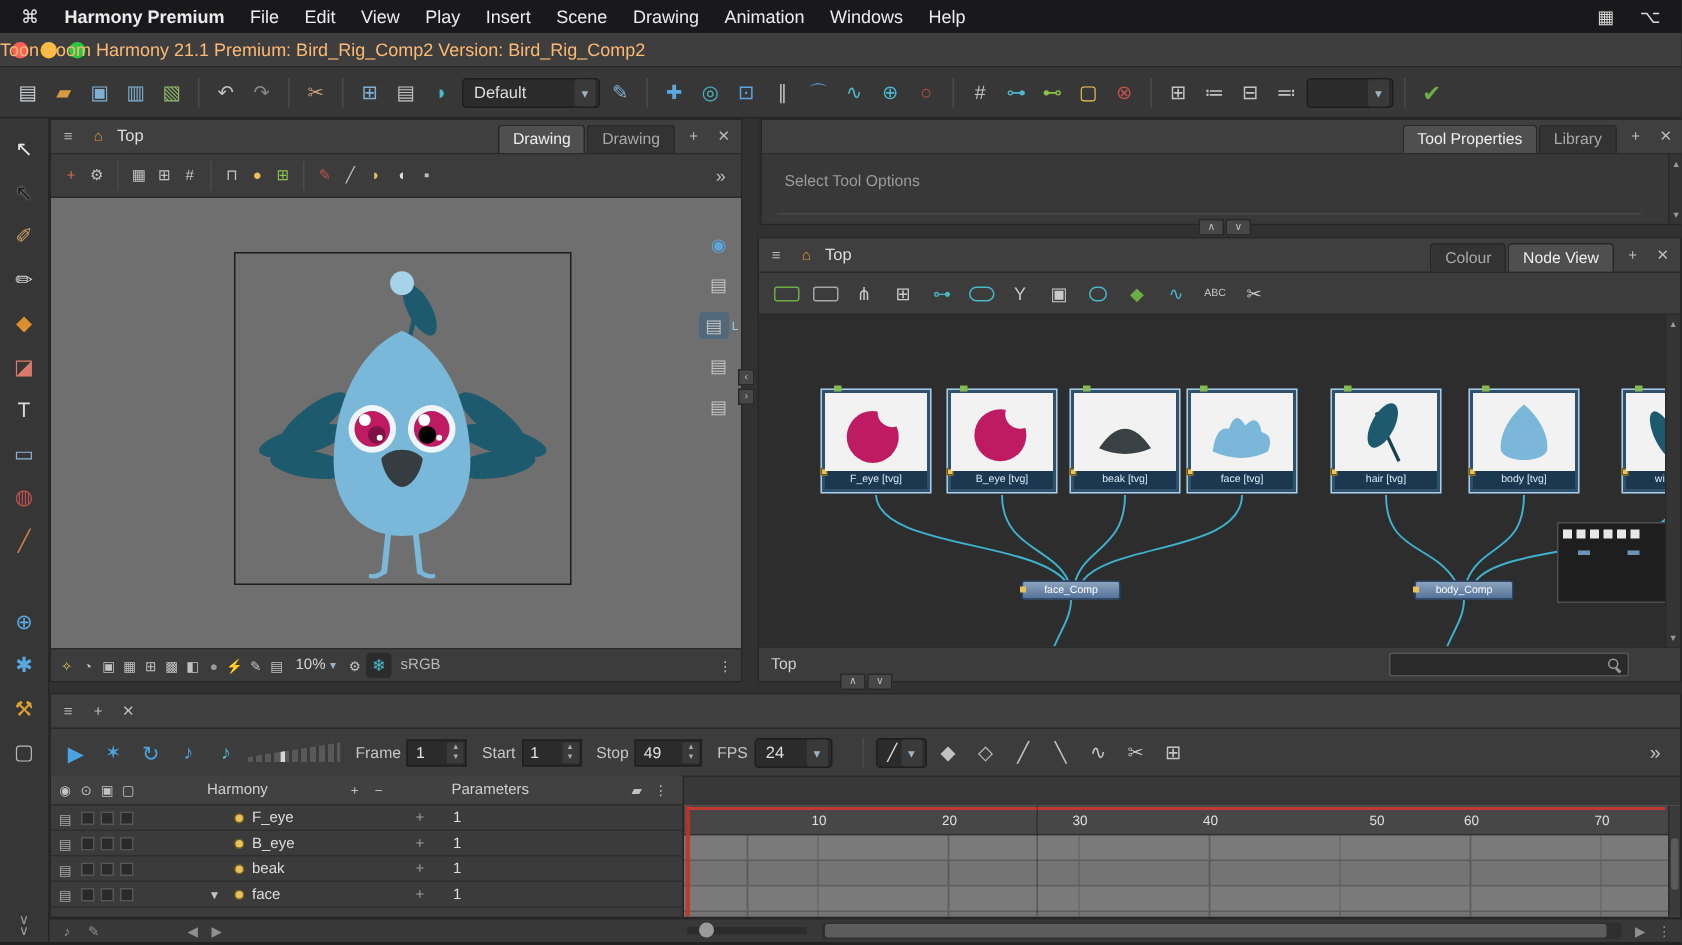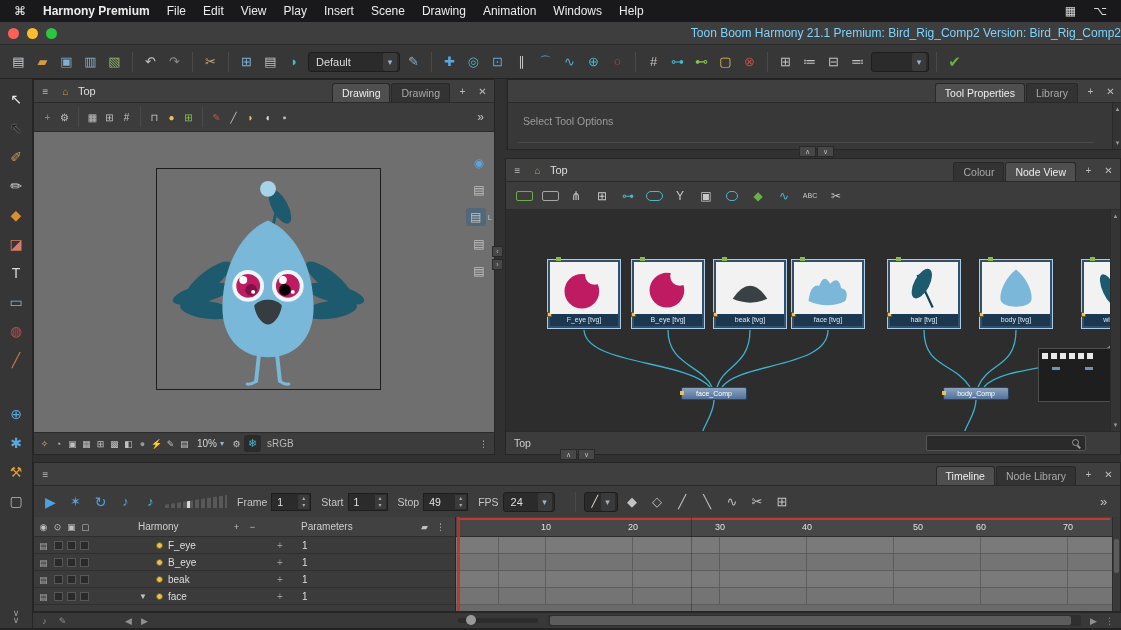--- a/index.html
+++ b/index.html
@@ -10,21 +10,21 @@
   
   .menubar { position:absolute; left:0; top:0; width:100%; height:22px; background:#19191b; display:flex; align-items:center; gap:17px; padding:0 14px; font-size:12px; color:#ececec; }
   .menubar .app-name { font-weight:bold; }
   .menubar .grow { flex:1; }
   .menubar .mstat { font-size:12px; color:#d8d8d8; }
 
   
   .titlebar { position:absolute; top:22px; left:0; width:100%; height:23px; background:#3e3e3e; border-bottom:1px solid #282828; display:flex; align-items:center; }
   .tl { width:11px; height:11px; border-radius:50%; margin-left:8px; }
   .tl.red{ background:#ff5f57; } .tl.yel{ background:#febc2e; } .tl.grn{ background:#28c840; }
-  .title-text { position:absolute; width:100%; text-align:right; font-size:12px; color:#7dd3fc; pointer-events:none; }
+  .title-text { position:absolute; width:100%; text-align:left; font-size:12px; color:#fdba74; pointer-events:none; }
 
   
   .main-toolbar { position:absolute; top:45px; left:0; width:100%; height:34px; background:#373737; border-bottom:1px solid #232323; display:flex; align-items:center; padding:0 8px; gap:3px; }
   .ic { display:inline-flex; width:21px; height:21px; align-items:center; justify-content:center; font-size:13px; color:#c2c2c2; border-radius:3px; flex:none; }
   .ic.sm { width:15px; height:15px; font-size:10px; }
   .ic.xs { width:13px; height:13px; font-size:9px; }
   .vsep { width:1px; height:20px; background:#4a4a4a; margin:0 4px; flex:none; }
   .combo { height:20px; background:#2b2b2b; border:1px solid #1e1e1e; border-radius:3px; display:flex; align-items:center; font-size:11px; color:#ddd; padding:0 2px 0 7px; flex:none; }
   .combo .cbx { margin-left:auto; width:14px; text-align:center; color:#9fb3c4; font-size:9px; background:#3a3a3a; border-radius:2px; align-self:stretch; display:flex; align-items:center; justify-content:center; }
 
@@ -109,21 +109,21 @@
   .lhead { height:20px; background:#414141; border-bottom:1px solid #2d2d2d; position:relative; color:#cfcfcf; }
   .lhead .hic { position:absolute; top:3px; }
   .lrow { height:17px; border-bottom:1px solid #2f2f2f; position:relative; color:#dedede; }
   .row-ic { position:absolute; left:3px; top:2px; width:13px; height:13px; font-size:9px; color:#a5a5a5; display:flex; align-items:center; justify-content:center; }
   .cb { position:absolute; top:4px; width:9px; height:9px; background:#2a2a2a; border:1px solid #565656; }
   .caret-exp { position:absolute; left:105px; top:4px; font-size:8px; color:#c2c2c2; }
   .ldot { position:absolute; left:122px; top:5px; width:7px; height:7px; border-radius:50%; background:#e8c15a; border:1px solid #6b5a1e; }
   .lname { position:absolute; left:134px; top:3px; }
   .lplus { position:absolute; left:243px; top:3px; color:#9a9a9a; }
   .lval { position:absolute; left:268px; top:3px; }
-  #tracks { flex:1; position:relative; background:#6a6a6a; overflow:hidden; }
+  #tracks { flex:1; position:relative; background:#6a6a6a; overflow:hidden;margin-top:20px; }
   .ruler { position:absolute; left:0; right:8px; top:0; height:20px; background:#474747; border-bottom:1px solid #2d2d2d; }
   .rnum { position:absolute; top:5px; width:24px; text-align:center; font-size:9px; color:#e0e0e0; }
   .range-line { position:absolute; left:2px; right:2px; top:1px; height:2px; background:#c23a2f; }
   .trows { position:absolute; left:0; right:8px; top:20px; bottom:0; }
   .trow { height:17px; border-bottom:1px solid #5d5d5d;
           background-color:#7a7a7a;
           background-image:repeating-linear-gradient(90deg, rgba(0,0,0,.22) 0 1px, transparent 1px 87px);
           background-position:89px 0; }
   .trow.alt { background-color:#747474; }
   .tmark { position:absolute; left:235px; top:0; bottom:0; width:1px; background:rgba(0,0,0,.28); }
@@ -539,24 +539,20 @@
     </div>
   </div>
 
   <div class="hsplit-b"></div>
   <span class="split-btn" style="left:560px;top:449px">∧</span>
   <span class="split-btn" style="left:578px;top:449px">∨</span>
 
   <div class="panel" id="timeline">
     <div class="phead">
       <span class="picon">≡</span>
-      <div class="tabs">
-        <span class="tab active">Timeline</span>
-        <span class="tab">Node Library</span>
-      </div>
       <span class="picon">+</span>
       <span class="picon">✕</span>
     </div>
 
     <div id="tl-toolbar">
       <span class="ic" style="color:#4aa3e0;font-size:14px">▶</span>
       <span class="ic" style="color:#4aa3e0">✶</span>
       <span class="ic" style="color:#4aa3e0;font-size:14px">↻</span>
       <span class="ic" style="color:#4aa3e0">♪</span>
       <span class="ic" style="color:#49b8c8">♪</span>

